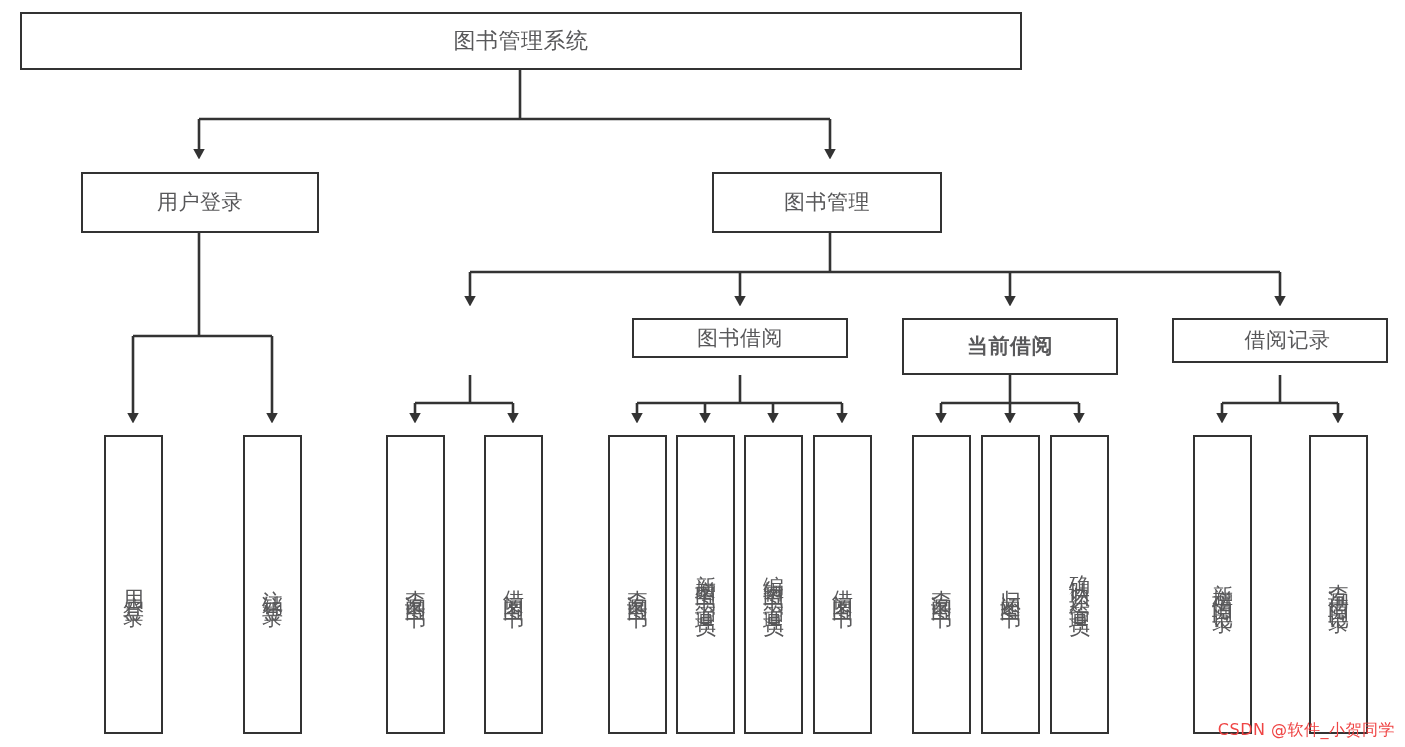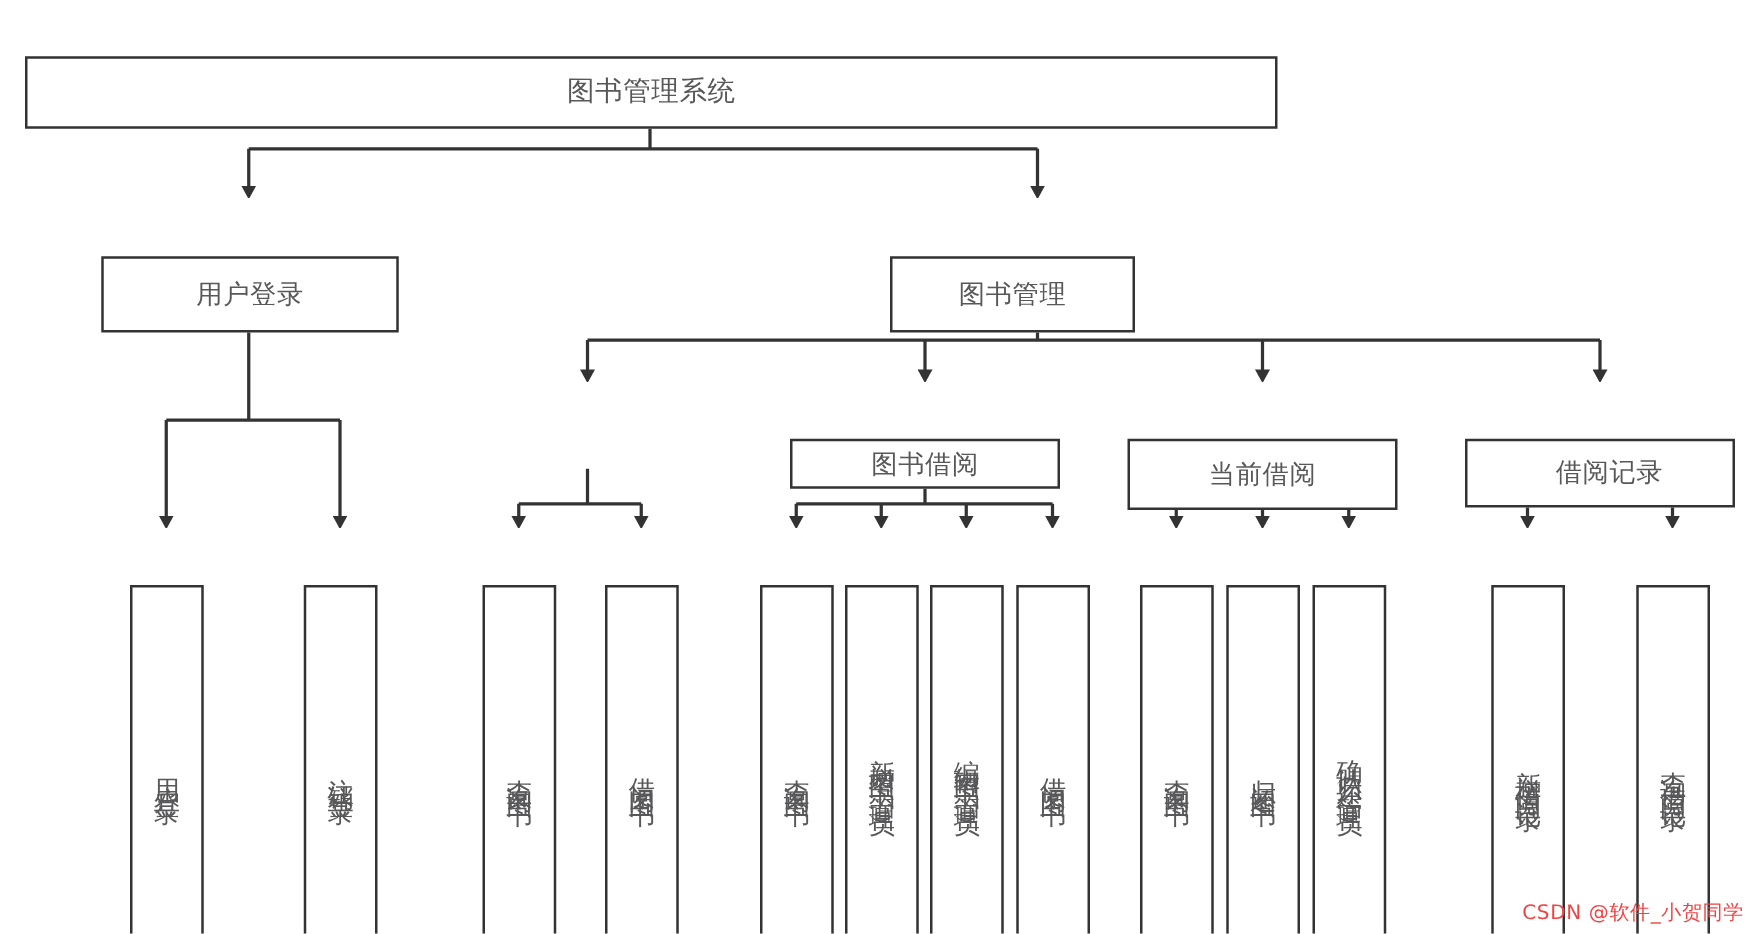--- a/index.html
+++ b/index.html
@@ -27,21 +27,20 @@
   }
   .node {
     position: absolute;
     box-sizing: border-box;
     background: #ffffff;
     border: 2px solid #333333;
     display: flex;
     align-items: center;
     justify-content: center;
     color: #5a5a5a;
-    margin-top: 33px;
   }
   .node .node-label {
     display: block;
     text-align: center;
     line-height: 1.18;
     color: #58585a;
   }
   .node.horiz .node-label {
     font-size: 21px;
     letter-spacing: 0.5px;
@@ -135,34 +134,34 @@
   </svg>
 
   <div class="node horiz root" style="left:20px; top:12px; width:1002px; height:58px;">
     <span class="node-label">图书管理系统</span>
   </div>
 
   <div class="node horiz" style="left:81px; top:172px; width:238px; height:61px;">
     <span class="node-label">用户登录</span>
   </div>
 
-  <div class="node horiz" style="left:712px; top:172px; width:196px; height:61px;">
+  <div class="node horiz" style="left:712px; top:172px; width:230px; height:61px;">
     <span class="node-label">图书管理</span>
   </div>
 
 
   <div class="node horiz" style="left:632px; top:318px; width:216px; height:40px;">
     <span class="node-label">图书借阅</span>
   </div>
 
-  <div class="node horiz" style="left:902px; top:318px; width:216px; height:57px;">
+  <div class="node horiz" style="left:902px; top:318px; width:216px; height:57px;font-weight:bold;">
     <span class="node-label">当前借阅</span>
   </div>
 
-  <div class="node horiz" style="left:1172px; top:318px; width:216px; height:55px;padding-left:15px;">
+  <div class="node horiz" style="left:1172px; top:318px; width:216px; height:45px;padding-left:15px;">
     <span class="node-label">借阅记录</span>
   </div>
 
   <div class="node vert" style="left:104px; top:435px; width:59px; height:299px;">
     <span class="node-label">用户登录</span>
   </div>
 
   <div class="node vert" style="left:243px; top:435px; width:59px; height:299px;">
     <span class="node-label">注销登录</span>
   </div>

